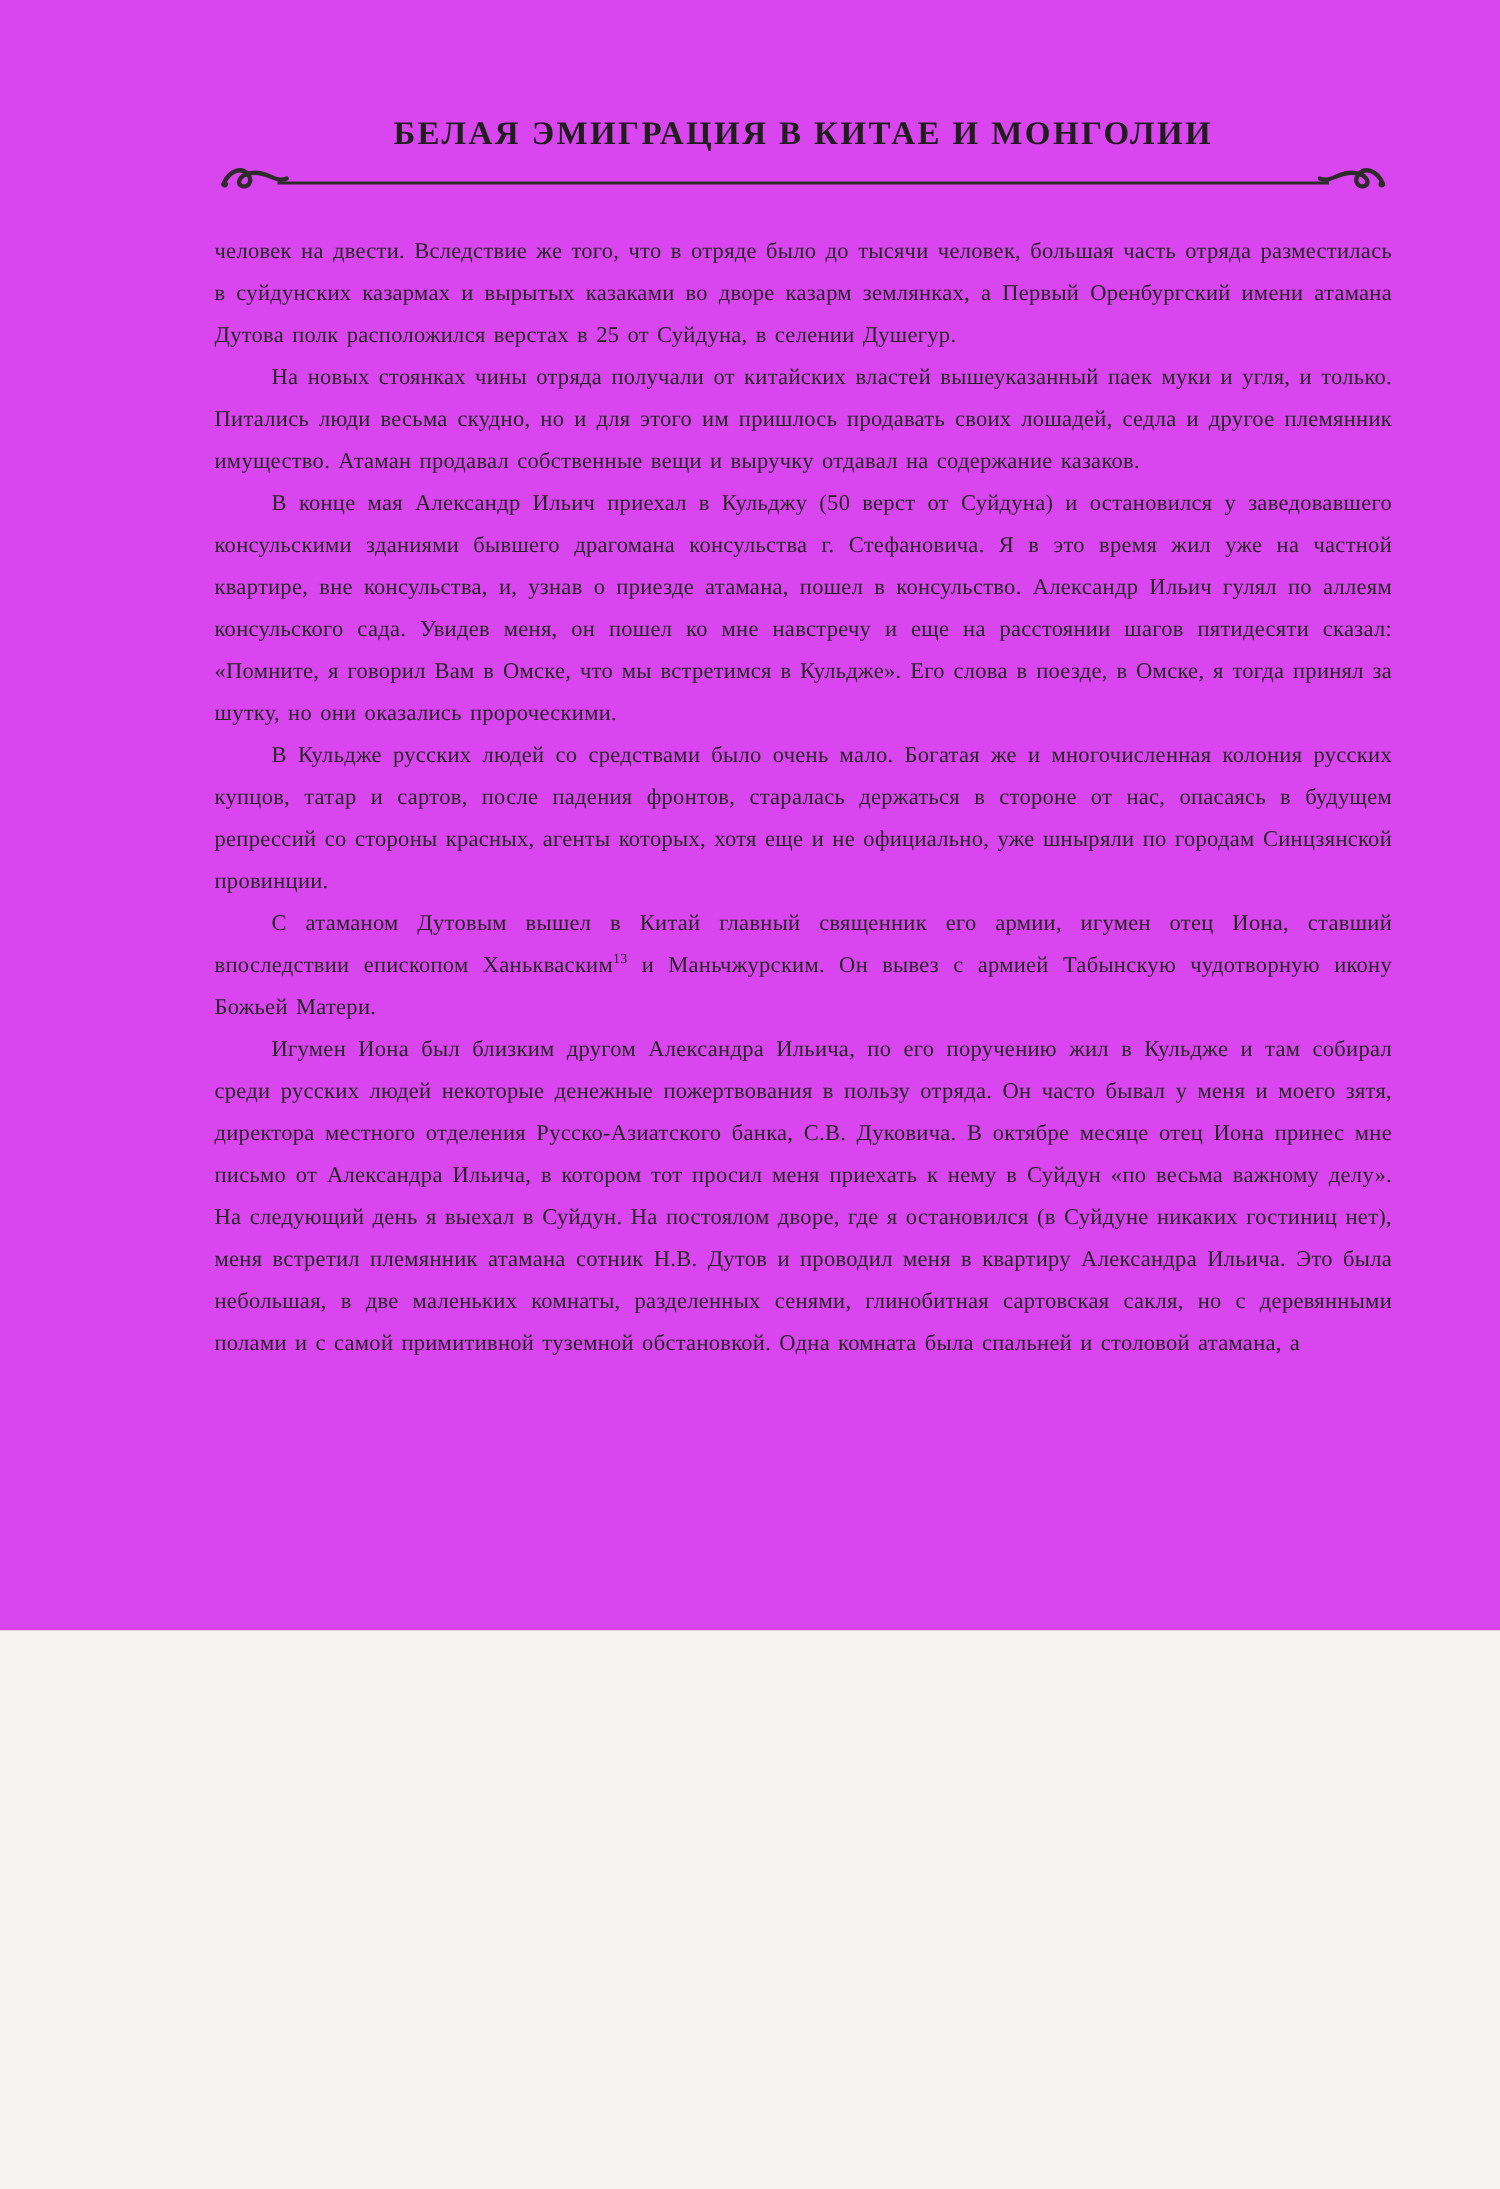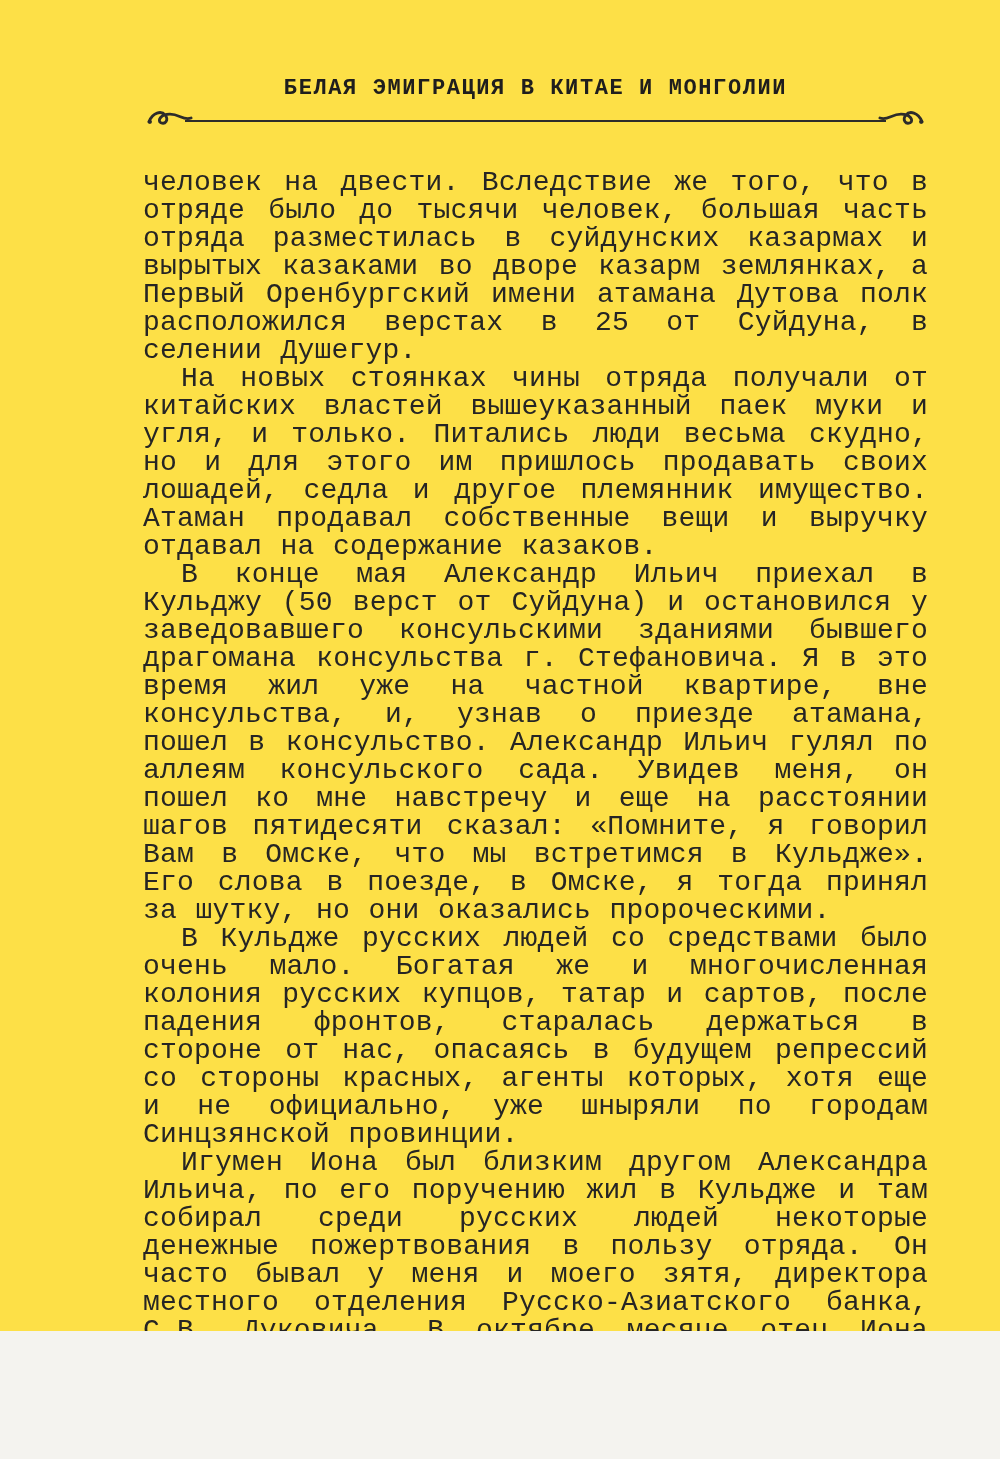--- a/index.html
+++ b/index.html
@@ -3,25 +3,25 @@
 <meta charset="utf-8">
 <style>
   html, body {
     margin: 0;
     padding: 0;
     background: #f4f3ef;
   }
   .page {
     position: relative;
     width: 1000px;
-    height: 1331px;
+    height: 1087px;
     margin: 0 auto;
-    background: #fde047;
+    background: #d946ef;
     color: #262524;
-    font-family: Liberation Mono, monospace;
+    font-family: Liberation Serif, serif;
     overflow: hidden;
   }
   .page-header {
     padding-top: 76px;
     margin-left: 143px;
     margin-right: 72px;
   }
   .chapter-title {
     margin: 0 0 10px 0;
     text-align: center;
@@ -47,22 +47,22 @@
     transform: scaleX(-1);
   }
   .header-rule {
     flex: 1 1 auto;
     border: none;
     border-top: 2px solid #2d2c2a;
     height: 0;
     margin: 0 -8px;
   }
   .body-text {
-    margin: 38px 72px 0 143px;
-    font-size: 28px;
+    margin: 22px 72px 0 143px;
+    font-size: 15px;
     line-height: 28px;
     letter-spacing: 0.2px;
     word-spacing: 1.5px;
     text-align: justify;
   }
   .para {
     margin: 0;
     text-indent: 0;
   }
   .para.indent {
@@ -107,20 +107,21 @@
         </svg>
       </span>
     </div>
   </header>
 
   <main class="body-text">
       <p class="para"><span>человек на двести. Вследствие же того, что в отряде было до тысячи человек, большая часть отряда разместилась в суйдунских казармах и вырытых казаками во дворе казарм землянках, а Первый Оренбургский имени атамана Дутова полк расположился верстах в 25 от Суйдуна, в селении Душегур.</span></p>
       <p class="para indent"><span>На новых стоянках чины отряда получали от китайских властей вышеуказанный паек муки и угля, и только. Питались люди весьма скудно, но и для этого им пришлось продавать своих лошадей, седла и другое племянник имущество. Атаман продавал собственные вещи и выручку отдавал на содержание казаков.</span></p>
       <p class="para indent"><span>В конце мая Александр Ильич приехал в Кульджу (50 верст от Суйдуна) и остановился у заведовавшего консульскими зданиями бывшего драгомана консульства г. Стефановича. Я в это время жил уже на частной квартире, вне консульства, и, узнав о приезде атамана, пошел в консульство. Александр Ильич гулял по аллеям консульского сада. Увидев меня, он пошел ко мне навстречу и еще на расстоянии шагов пятидесяти сказал: «Помните, я говорил Вам в Омске, что мы встретимся в Кульдже». Его слова в поезде, в Омске, я тогда принял за шутку, но они оказались пророческими.</span></p>
       <p class="para indent"><span>В Кульдже русских людей со средствами было очень мало. Богатая же и многочисленная колония русских купцов, татар и сартов, после падения фронтов, старалась держаться в стороне от нас, опасаясь в будущем репрессий со стороны красных, агенты которых, хотя еще и не официально, уже шныряли по городам Синцзянской провинции.</span></p>
+      <p class="para indent"><span>С атаманом Дутовым вышел в Китай главный священник его армии, игумен отец Иона, ставший впоследствии епископом Ханькваским</span><sup>13</sup><span> и Маньчжурским. Он вывез с армией Табынскую чудотворную икону Божьей Матери.</span></p>
       <p class="para indent"><span>Игумен Иона был близким другом Александра Ильича, по его поручению жил в Кульдже и там собирал среди русских людей некоторые денежные пожертвования в пользу отряда. Он часто бывал у меня и моего зятя, директора местного отделения Русско-Азиатского банка, С.В. Дуковича. В октябре месяце отец Иона принес мне письмо от Александра Ильича, в котором тот просил меня приехать к нему в Суйдун «по весьма важному делу». На следующий день я выехал в Суйдун. На постоялом дворе, где я остановился (в Суйдуне никаких гостиниц нет), меня встретил племянник атамана сотник Н.В. Дутов и проводил меня в квартиру Александра Ильича. Это была небольшая, в две маленьких комнаты, разделенных сенями, глинобитная сартовская сакля, но с деревянными полами и с самой примитивной туземной обстановкой. Одна комната была спальней и столовой атамана, а</span></p>
     </main>
 
   <footer class="page-footer">
     <div class="page-number">16</div>
   </footer>
 
 </div>
 
 </body></html>

